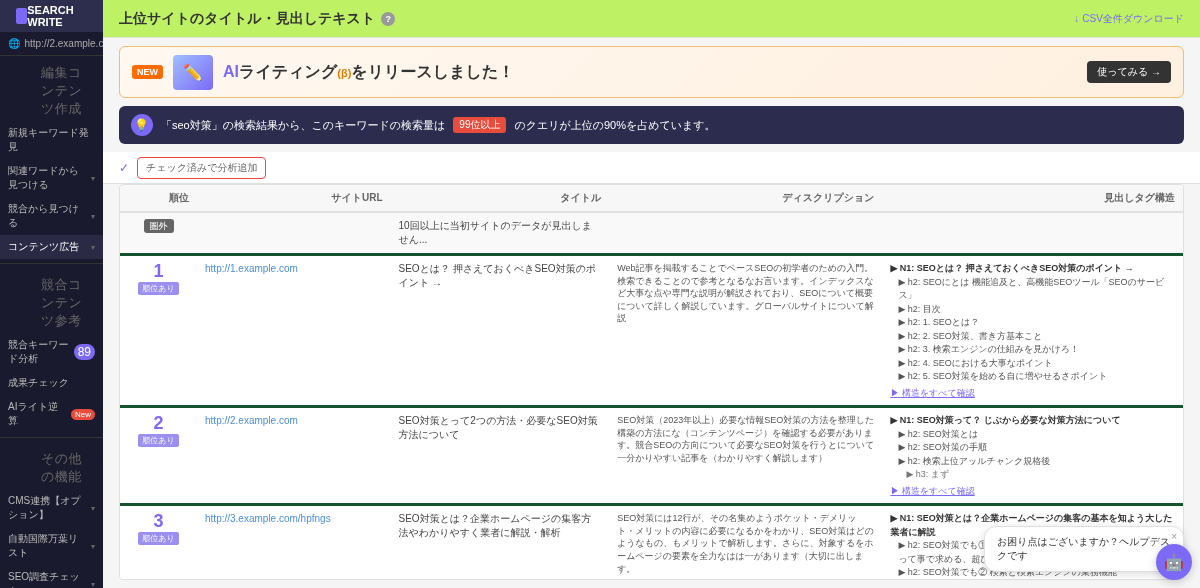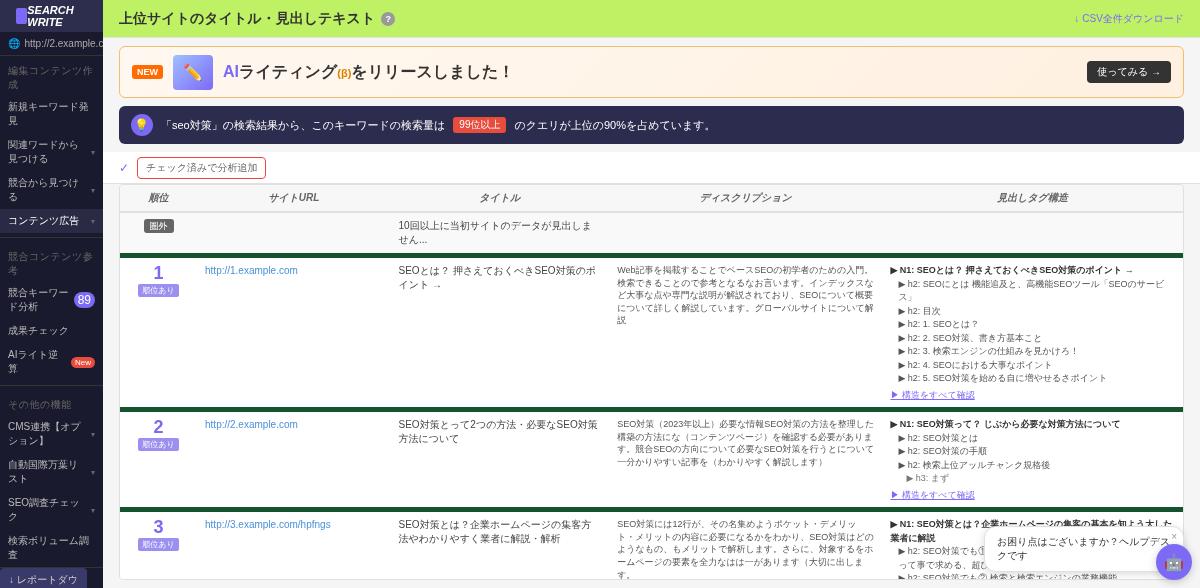--- a/index.html
+++ b/index.html
@@ -16,21 +16,20 @@
       height: 588px;
       overflow-y: auto;
     }
     .sidebar-logo {
       background: #2d2d4e;
       padding: 16px;
       display: flex;
       align-items: center;
       gap: 0;
       height: 30px;
-      font-style: italic;
     }
     .sidebar-logo span {
       color: #fff;
       font-size: 11px;
       font-weight: bold;
     }
     .logo-icon {
       width: 16px;
       height: 16px;
       background: #7c6af7;
@@ -40,24 +39,25 @@
     .sidebar-domain {
       padding: 6px 8px;
       display: flex;
       align-items: center;
       gap: 4px;
       font-size: 10px;
       color: #aaa;
       border-bottom: 1px solid #333;
     }
     .sidebar-section-label {
-      font-size: 10px;
+      font-size: 13px;
       color: #666;
       padding: 8px 8px 3px;
       letter-spacing: 0.5px;
+      margin-left: 33px;
     }
     .sidebar-item {
       padding: 5px 8px;
       display: flex;
       align-items: center;
       gap: 5px;
       font-size: 10px;
       color: #bbb;
       cursor: pointer;
       position: relative;
@@ -260,28 +260,27 @@
       width: 100%;
       border-collapse: collapse;
       font-size: 10px;
     }
     thead tr {
       background: #f7f7f7;
       border-bottom: 2px solid #e0e0e0;
     }
     thead th {
       padding: 6px 8px;
-      text-align: center;
+      text-align: right;
       color: #666;
       font-weight: 600;
       white-space: nowrap;
-      font-style: italic;
     }
     tbody tr {
-      border-bottom: 5px solid #14532d;
+      border-bottom: 3px solid #14532d;
       vertical-align: top;
     }
     tbody td {
       padding: 6px 8px;
       color: #444;
       line-height: 1.4;
     }
 
     .rank-cell {
       text-align: center;

